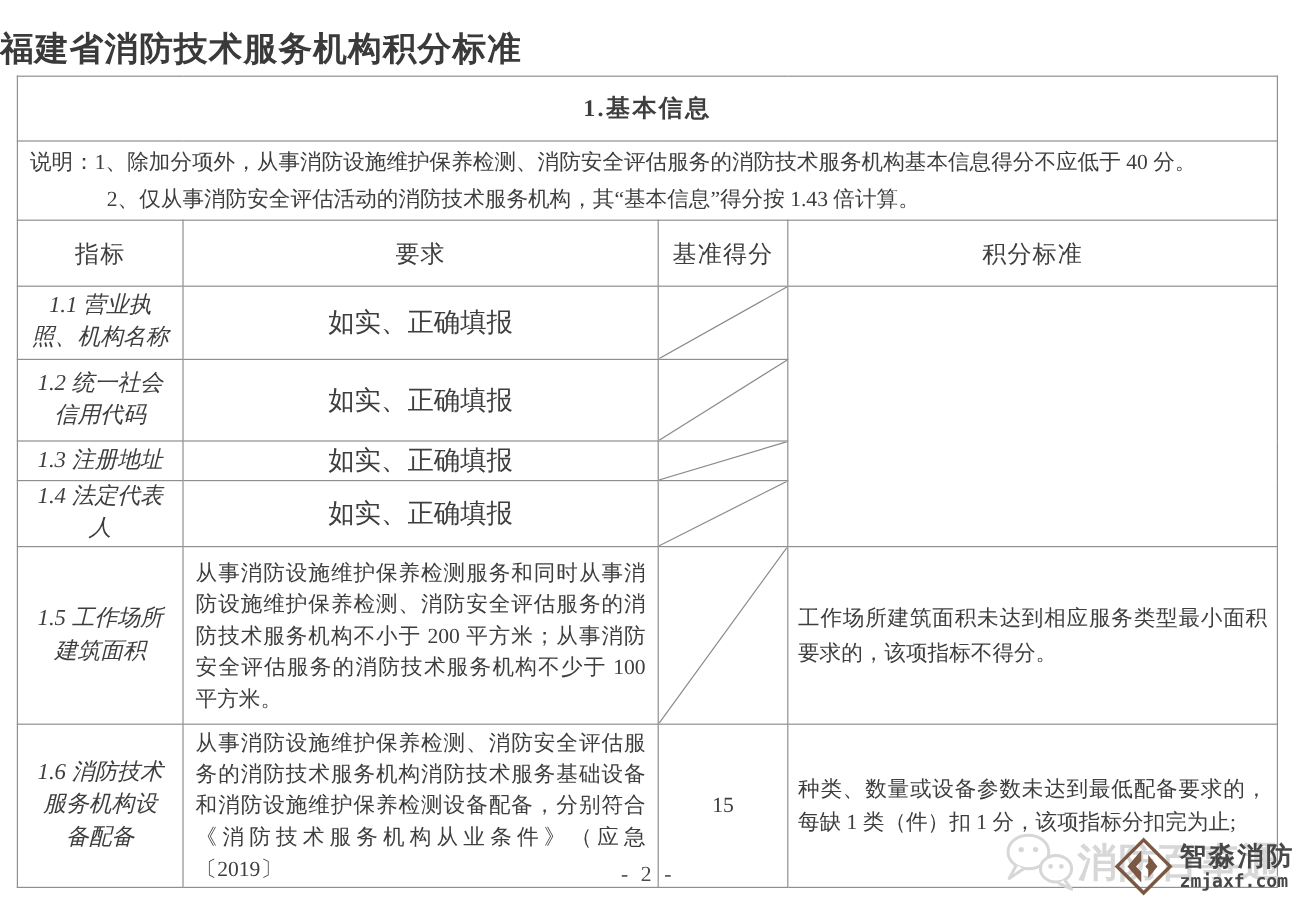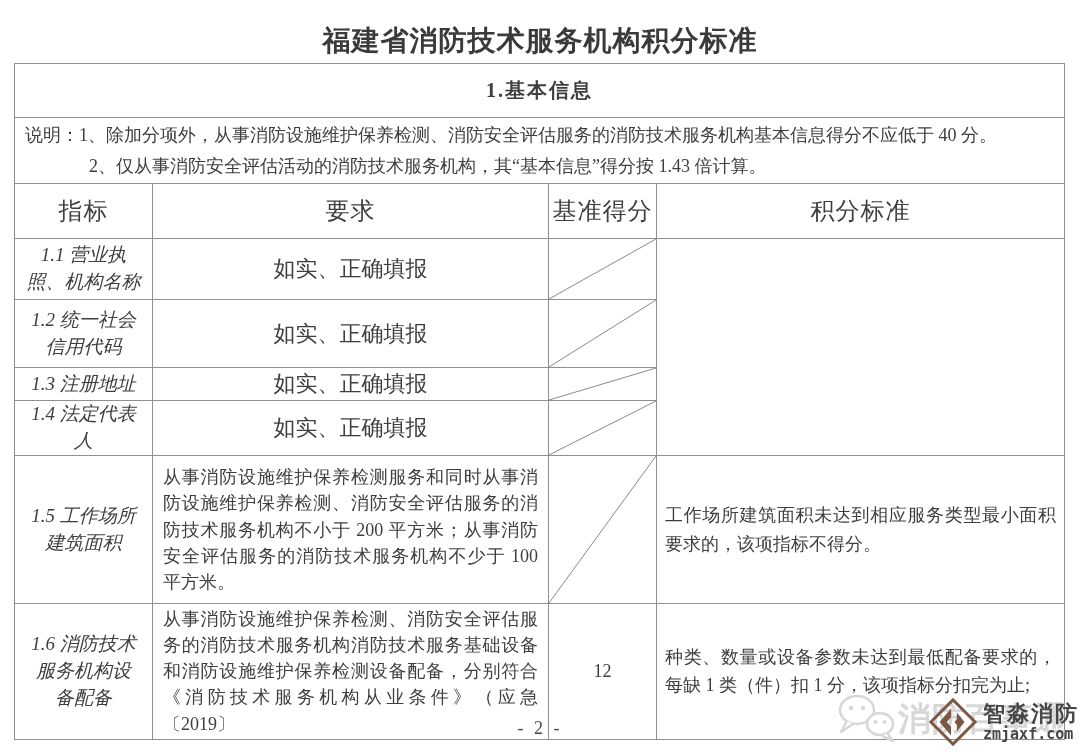--- a/index.html
+++ b/index.html
@@ -4,37 +4,37 @@
 <style>
   html,body { margin:0; padding:0; }
   body {
     width:1080px; height:752px; position:relative; overflow:hidden;
     background:#ffffff; color:#3e3e3e;
     font-family:"Liberation Serif","DejaVu Serif",serif;
   }
   :root { --brand-color:#7a5843; --light-color:#d7d7d7; }
 
   .page-title {
-    padding-top:22px; text-align:center;
+    padding-top:22px; 
     font-size:28px; font-weight:bold; letter-spacing:1px; color:#3a3a3a;font-family:Liberation Mono, monospace;
   }
 
   table.score-table {
     position:absolute; left:14px; top:63px; width:1050px;
     border-collapse:collapse; table-layout:fixed;
   }
   .score-table td {
     border:1px solid #8f8f8f; vertical-align:middle; color:#3e3e3e;
     overflow:hidden;
   }
   .section-cell { font-size:20px; font-weight:bold; text-align:center; letter-spacing:2px; }
   .notes-cell { font-size:18px; padding:2px 10px; }
   .notes-cell .nline { line-height:1.7; }
   .notes-line2 { padding-left:64px; }
-  .colhead { font-size:24px; text-align:center; letter-spacing:1px; }
+  .colhead { font-size:20px; text-align:center; letter-spacing:1px; }
   .ind { font-size:19px; text-align:center; white-space:pre-line; line-height:1.42; padding:0 4px;font-style:italic; }
   .req-c { font-size:22px; text-align:center; }
   .para { font-size:18px; text-align:justify; padding:2px 10px; line-height:1.45; }
   .para-std { font-size:18px; text-align:justify; padding:2px 8px; line-height:1.6; }
   .score { font-size:18px; text-align:center; }
   td.slash-cell { position:relative; padding:0; }
   .slash-svg { position:absolute; left:0; top:0; width:100%; height:100%; display:block; }
   .slash-svg line { stroke:#8a8a8a; stroke-width:1; vector-effect:non-scaling-stroke; }
 
   .page-number {
@@ -142,21 +142,21 @@
             <line x1="0" y1="100" x2="100" y2="0"></line>
           </svg>
     </td>
     <td class="para-std">工作场所建筑面积未达到相应服务类型最小面积要求的，该项指标不得分。</td>
   </tr>
   <tr style="height:110px">
     <td class="ind">1.6 消防技术
 服务机构设
 备配备</td>
     <td class="para">从事消防设施维护保养检测、消防安全评估服务的消防技术服务机构消防技术服务基础设备和消防设施维护保养检测设备配备，分别符合《消防技术服务机构从业条件》（应急〔2019〕</td>
-    <td class="score">12</td>
+    <td class="score">15</td>
     <td class="para-std">种类、数量或设备参数未达到最低配备要求的，每缺 1 类（件）扣 1 分，该项指标分扣完为止;</td>
   </tr>
 </tbody>
   </table>
 
 <div class="page-number">- 2 -</div>
 
 <div class="wm-light">
   <svg width="60" height="52" viewBox="0 0 60 52">
     <ellipse cx="21" cy="18" rx="17" ry="14" fill="#ffffff" stroke="currentColor" stroke-width="2.5"></ellipse>

